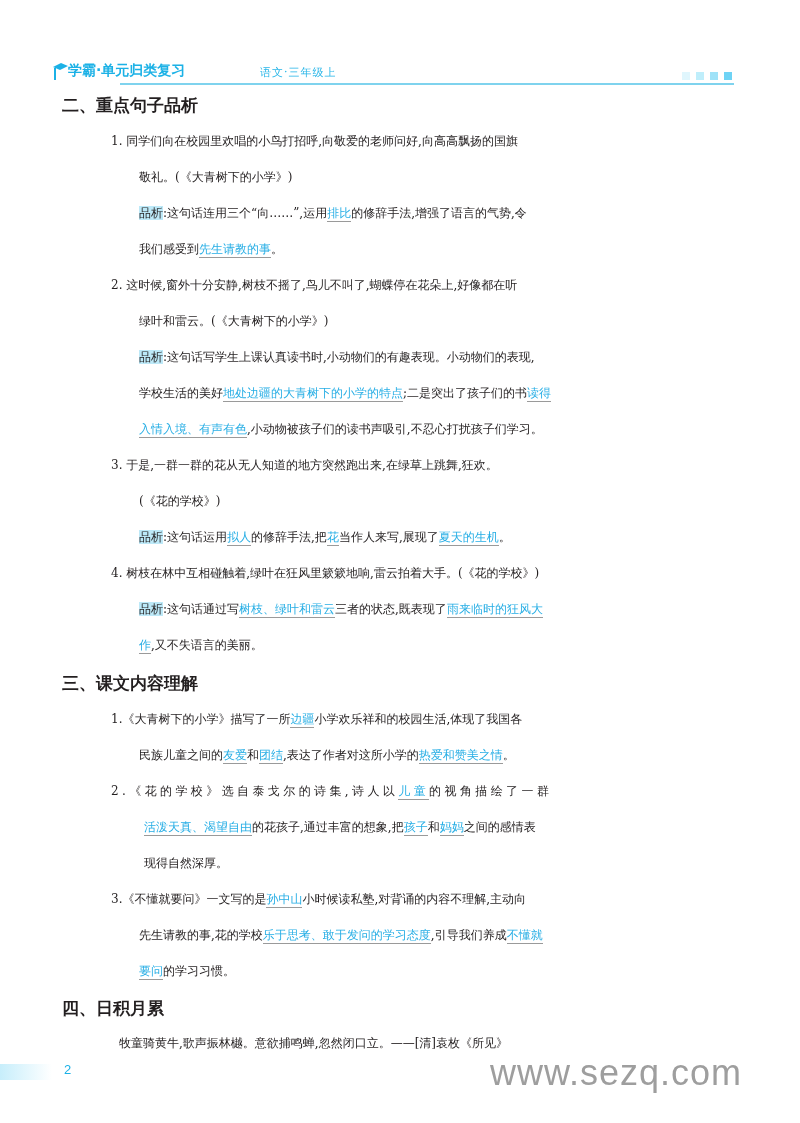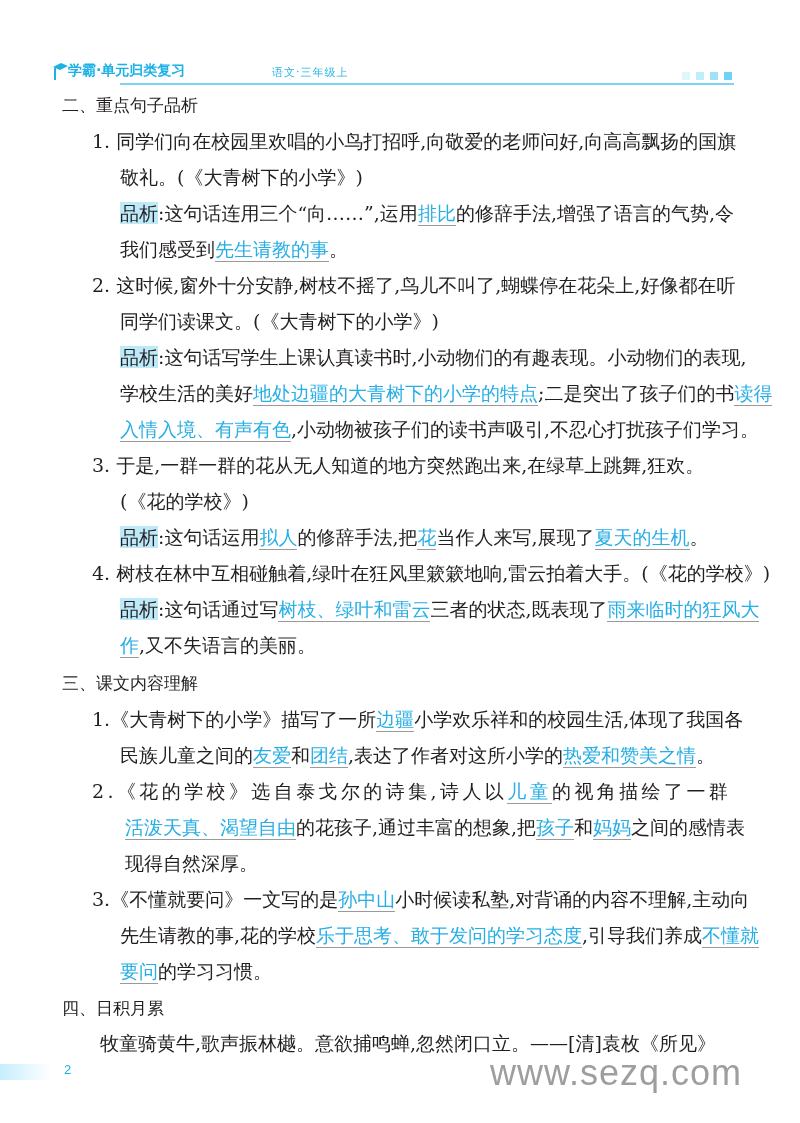--- a/index.html
+++ b/index.html
@@ -3,26 +3,26 @@
 <meta charset="utf-8">
 <style>
   html, body { margin:0; padding:0; background:#ffffff; }
   body { width:800px; height:1123px; position:relative; overflow:hidden;
          font-family:"DejaVu Serif","Liberation Serif",serif; color:#231f20; }
   .header { position:absolute; left:52px; top:62px; width:682px; height:22px; }
   .header-rule { position:absolute; left:68px; right:0; top:21px; height:2px; background:#7fd3ee; }
   .logo-cap { position:absolute; left:0; top:0; width:16px; height:20px; }
   .brand { position:absolute; left:16px; top:0; font-family:"DejaVu Sans","Liberation Sans",sans-serif;
            font-size:14px; color:#1bb1e6; font-weight:bold; white-space:nowrap; }
-  .subtitle { position:absolute; left:208px; top:3px; font-size:11px; color:#29b6e8; white-space:nowrap; letter-spacing:1px;margin-left:12px; }
+  .subtitle { position:absolute; left:208px; top:3px; font-size:11px; color:#29b6e8; white-space:nowrap; letter-spacing:1px; }
   .squares { position:absolute; right:2px; top:10px; display:flex; gap:6px; }
   .sq { width:8px; height:8px; }
   .section-title { position:absolute; left:62px; font-family:"DejaVu Sans","Liberation Sans",sans-serif;
-                   font-size:17px; font-weight:normal; color:#231f20; white-space:nowrap; }
-  .line { position:absolute; font-size:19px; white-space:nowrap; line-height:20px; }
+                   font-size:17px; font-weight:bold; color:#231f20; white-space:nowrap; }
+  .line { position:absolute; font-size:12px; white-space:nowrap; line-height:20px;margin-left:19px; }
   .ans { color:#27aee5; border-bottom:1.5px solid #9a9a9a; padding-bottom:1px; }
   .tag { background:#bde9f8; color:#231f20; }
   .page-strip { position:absolute; left:0; top:1064px; width:52px; height:16px;
                 background:linear-gradient(to right,#c7eefb,#ffffff); }
   .page-num { position:absolute; left:64px; top:1062px; font-family:"Liberation Sans",sans-serif;
               font-size:13px; color:#1bb1e6; }
   .watermark { position:absolute; left:490px; top:1052px; font-family:"Liberation Sans",sans-serif;
                font-size:36px; color:#9e9e9e; letter-spacing:1px; }
 </style>
 </head>
@@ -55,21 +55,21 @@
   <span class="tag">品析</span><span>:这句话连用三个“向……”,运用</span><span class="ans">排比</span><span>的修辞手法,增强了语言的气势,令</span>
 </div>
 <div class="line" style="left:120px;top:239px">
   <span>我们感受到</span><span class="ans">先生请教的事</span><span>。</span>
 </div>
 
 <div class="line" style="left:92px;top:275px">
   <span>2.</span>
   <span>这时候,窗外十分安静,树枝不摇了,鸟儿不叫了,蝴蝶停在花朵上,好像都在听</span>
 </div>
-<div class="line" style="left:120px;top:311px">同学们读课文。(《大青树下的小学》)</div>
+<div class="line" style="left:120px;top:311px">绿叶和雷云。(《大青树下的小学》)</div>
 <div class="line" style="left:120px;top:347px">
   <span class="tag">品析</span><span>:这句话写学生上课认真读书时,小动物们的有趣表现。小动物们的表现,</span>
 </div>
 <div class="line" style="left:120px;top:383px">
   <span>学校生活的美好</span><span class="ans">地处边疆的大青树下的小学的特点</span><span>;二是突出了孩子们的书</span><span class="ans">读得</span>
 </div>
 <div class="line" style="left:120px;top:419px">
   <span class="ans">入情入境、有声有色</span><span>,小动物被孩子们的读书声吸引,不忍心打扰孩子们学习。</span>
 </div>
 

